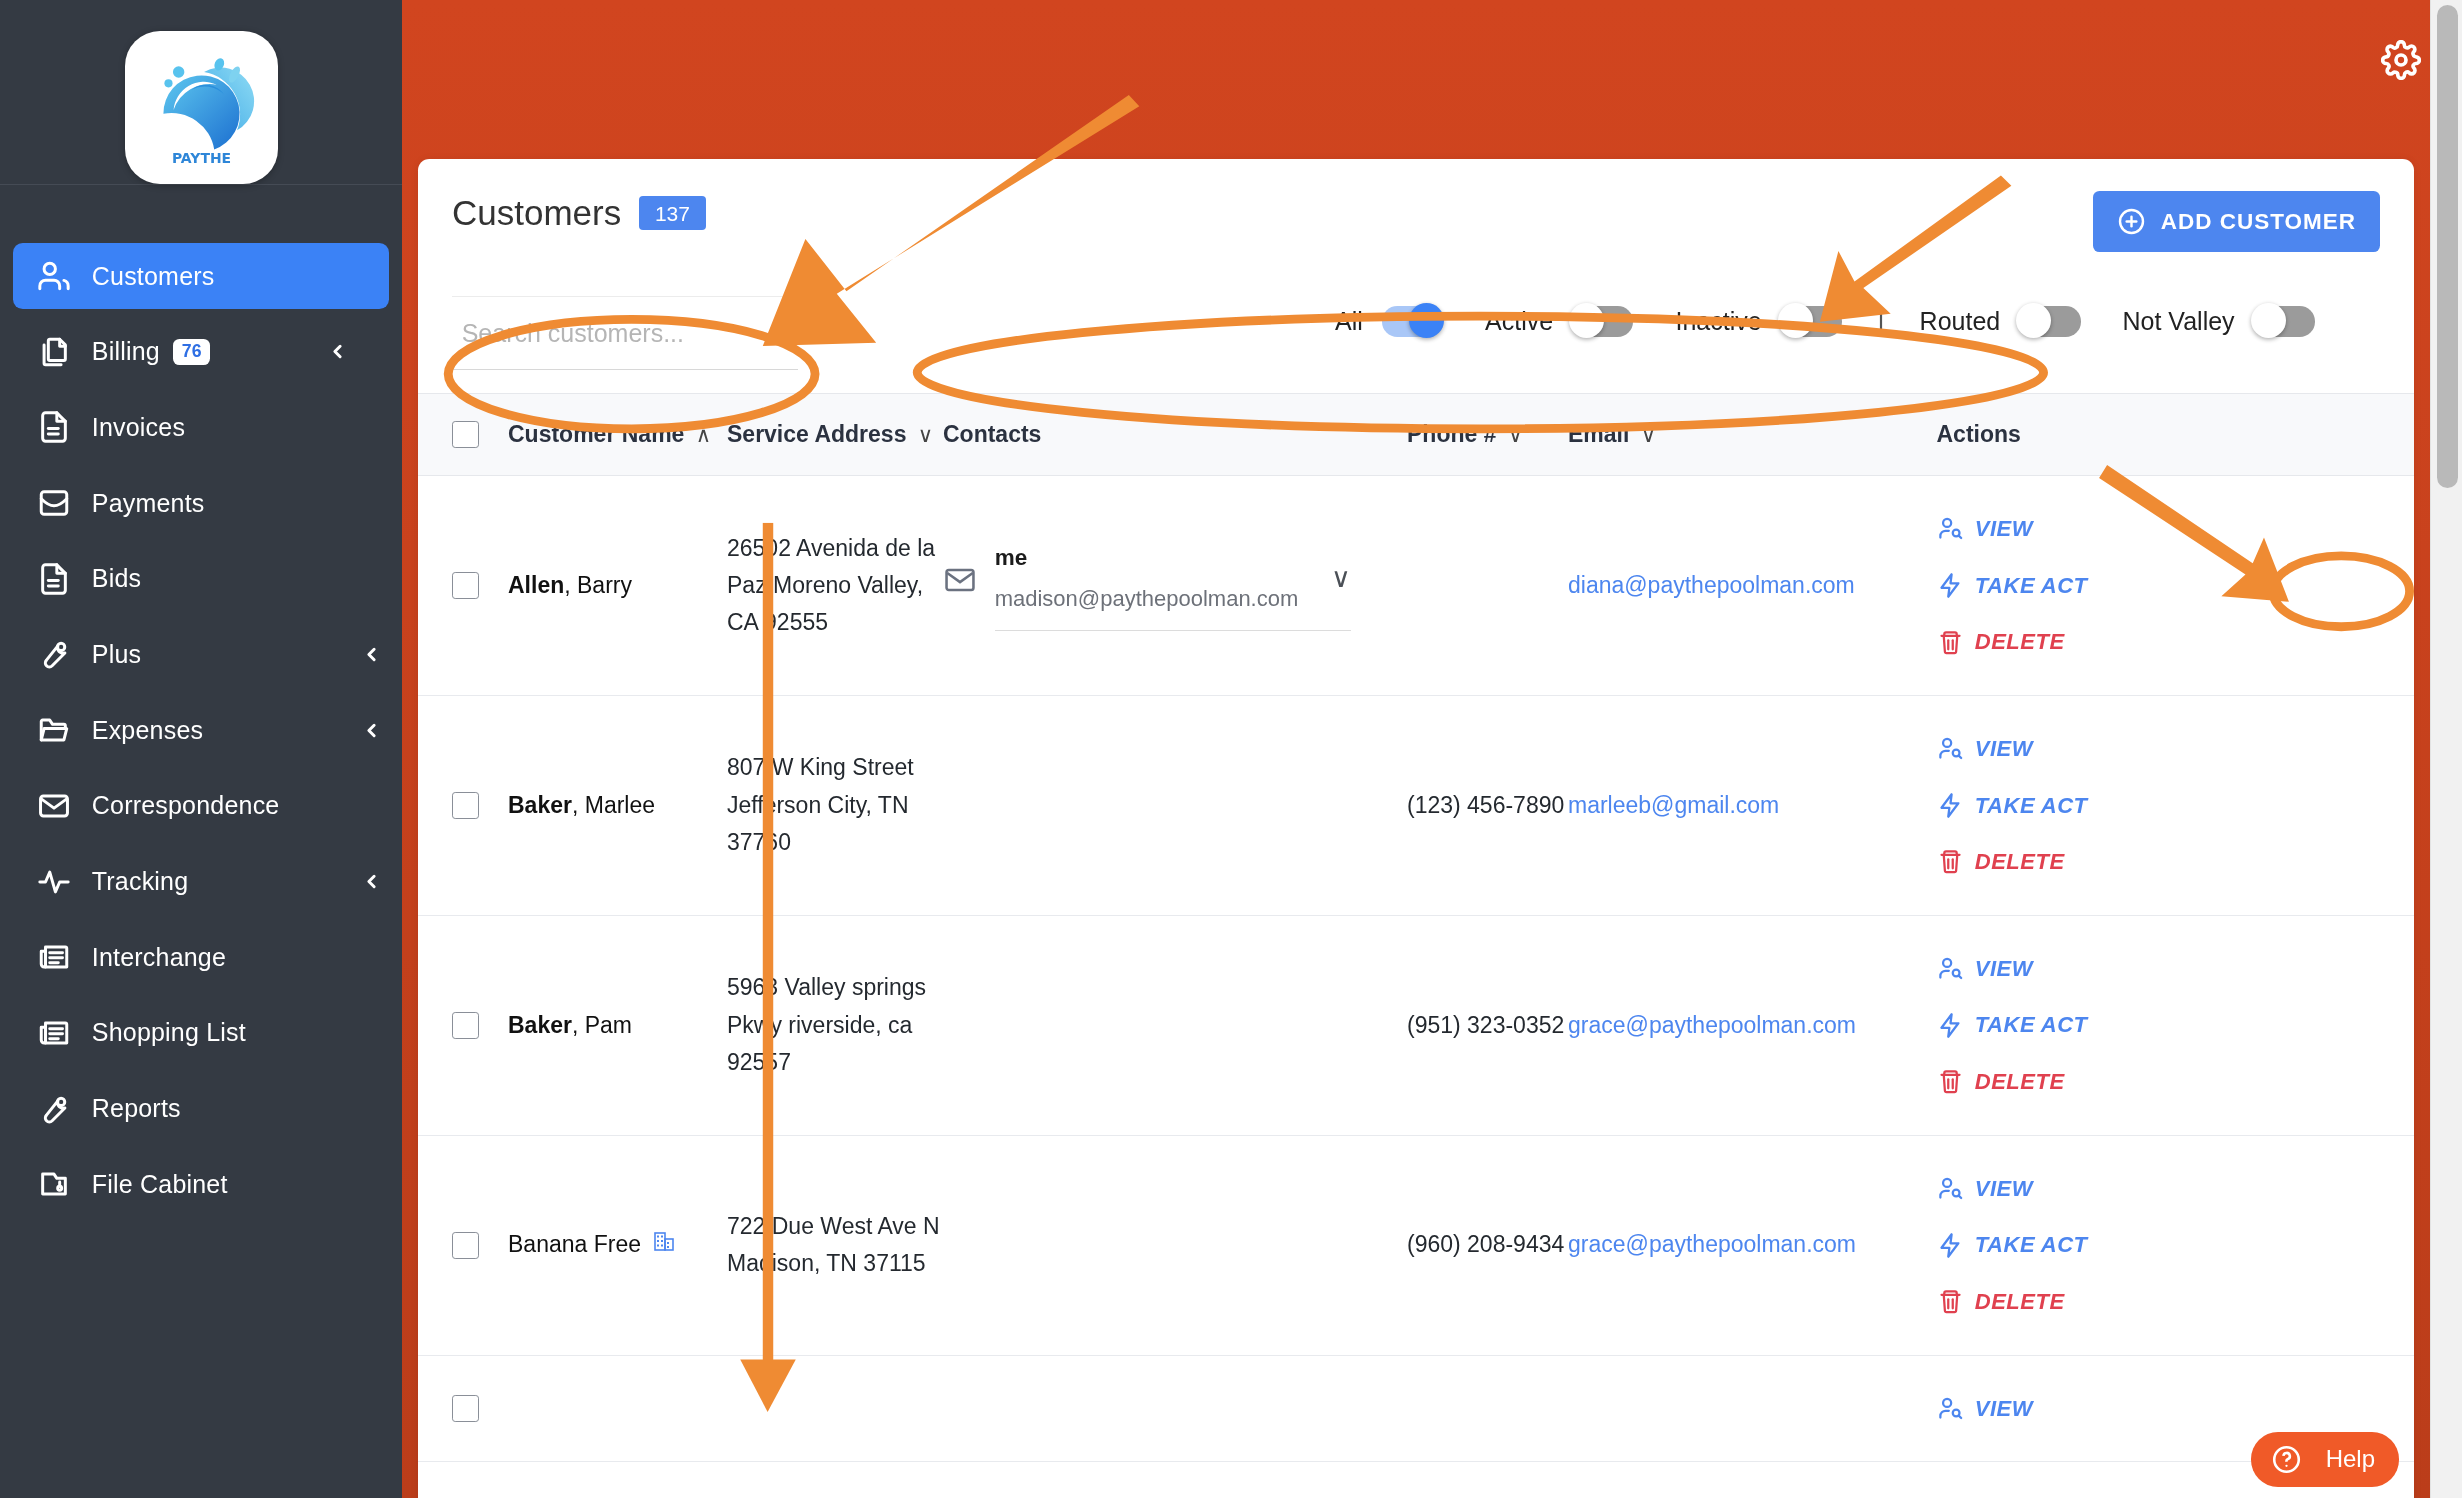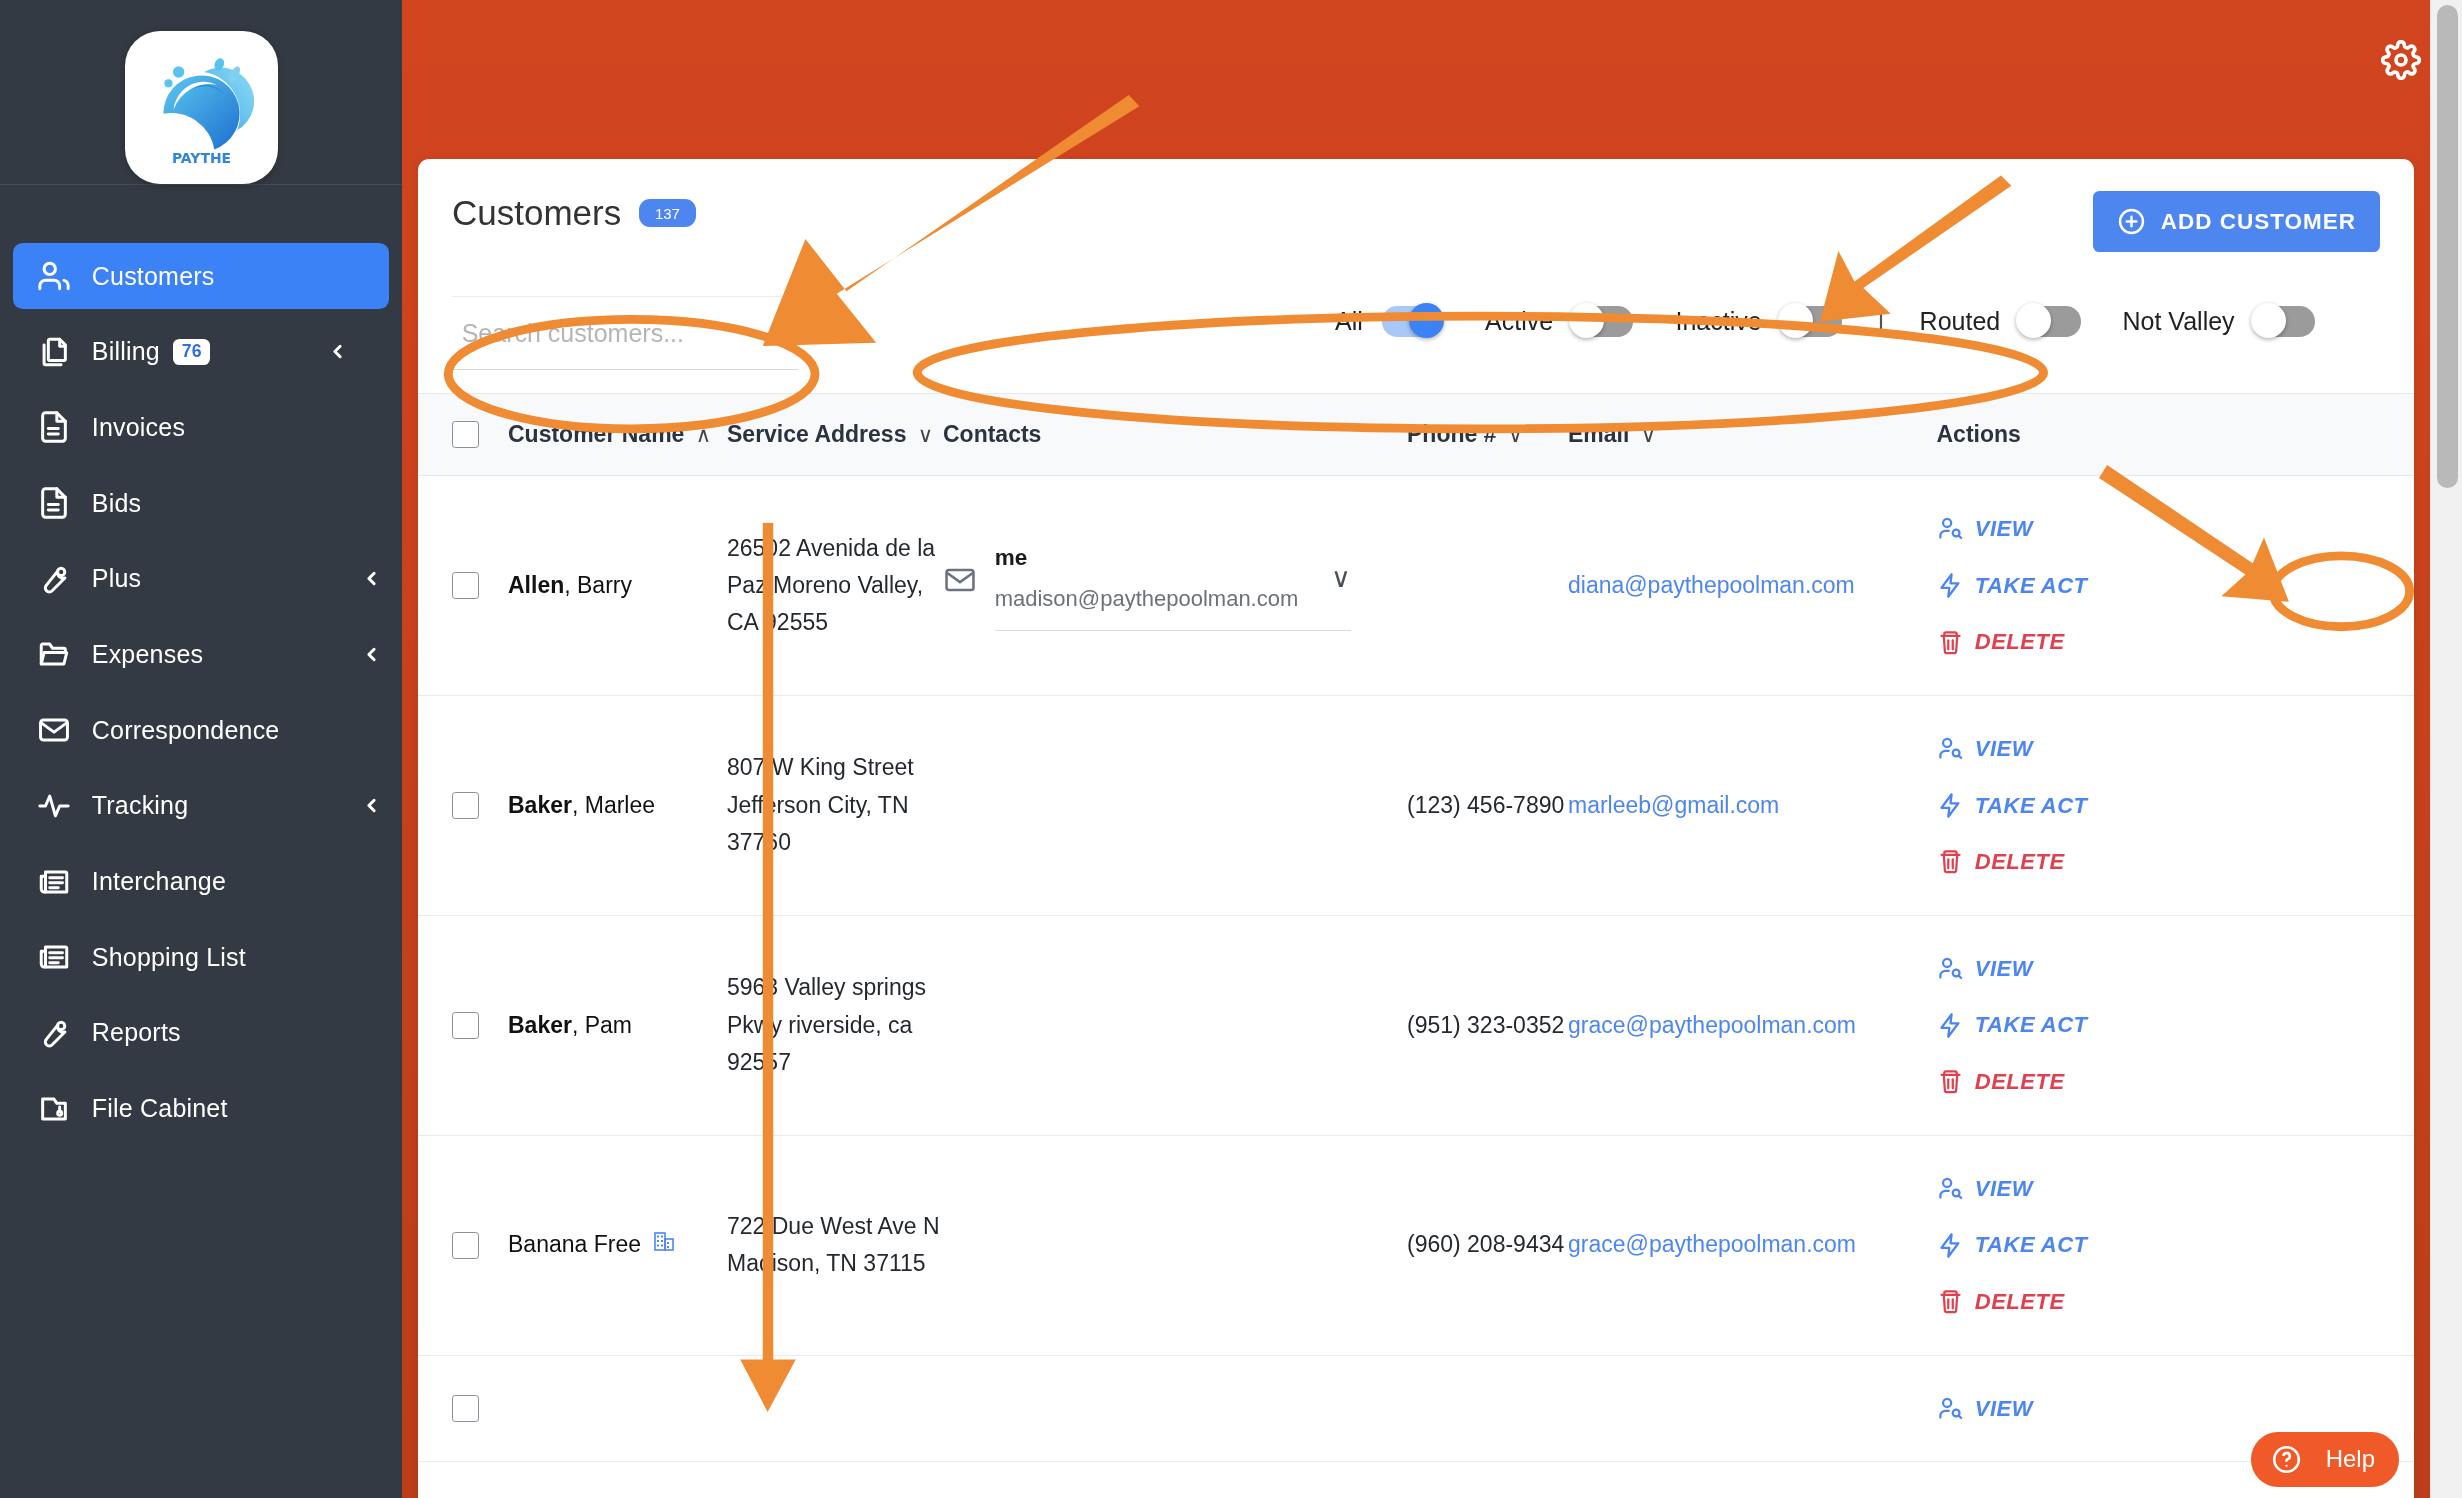--- a/index.html
+++ b/index.html
@@ -71,22 +71,22 @@
     position:absolute; left:418px; top:159px; width:1996px; height:1489px;
     background:#fff; border-radius:11.3px 11.3px 0 0; overflow:hidden;
     box-shadow:0 1.6px 8px rgba(0,0,0,.08); z-index:35;
   }
   .card-head{ position:relative; height:129px; }
   #page-title{
     position:absolute;left:34px;top:34px;display:flex;align-items:center;gap:17.7px;
   }
   #page-title .t{font-size:35px;color:#333;font-weight:400;}
   #count-badge{
-    background:#4d86ef;color:#fff;font-size:15px;font-weight:500;
-    border-radius:11px;padding:6.4px 16px;line-height:1;
+    background:#4d86ef;color:#fff;font-size:21px;font-weight:500;
+    border-radius:4px;padding:6.4px 16px;line-height:1;
   }
   #add-customer{
     position:absolute;right:34px;top:32px;
     background:#4d86ef;color:#fff;border:none;border-radius:6.4px;
     height:61px;padding:0 24px;display:flex;align-items:center;gap:14.5px;
     font-size:22.5px;font-weight:bold;letter-spacing:1px;cursor:pointer;
     font-family:"Liberation Sans",sans-serif;
   }
   #add-customer svg{width:29px;height:29px;stroke:#fff;fill:none;stroke-width:2;stroke-linecap:round;}
 
@@ -253,20 +253,29 @@
           <svg viewBox="0 0 24 24">
             <path d="M14 2H6a2 2 0 0 0-2 2v16a2 2 0 0 0 2 2h12a2 2 0 0 0 2-2V8z"></path>
             <polyline points="14 2 14 8 20 8"></polyline>
             <line x1="8" y1="13" x2="15" y2="13"></line>
             <line x1="8" y1="17" x2="15" y2="17"></line>
           </svg>
         </span>
       <span class="nav-label">Invoices</span>
     </div>
 
+    <div class="nav-item">
+      <span class="nav-icon">
+          <svg viewBox="0 0 24 24">
+            <rect x="3" y="4" width="18" height="16" rx="2"></rect>
+            <path d="M3 9c4 4 6 5 9 5s5-1 9-5"></path>
+          </svg>
+        </span>
+      <span class="nav-label">Payments</span>
+    </div>
 
     <div class="nav-item">
       <span class="nav-icon">
           <svg viewBox="0 0 24 24">
             <path d="M14 2H6a2 2 0 0 0-2 2v16a2 2 0 0 0 2 2h12a2 2 0 0 0 2-2V8z"></path>
             <polyline points="14 2 14 8 20 8"></polyline>
             <line x1="8" y1="13" x2="15" y2="13"></line>
             <line x1="8" y1="17" x2="15" y2="17"></line>
           </svg>
         </span>

